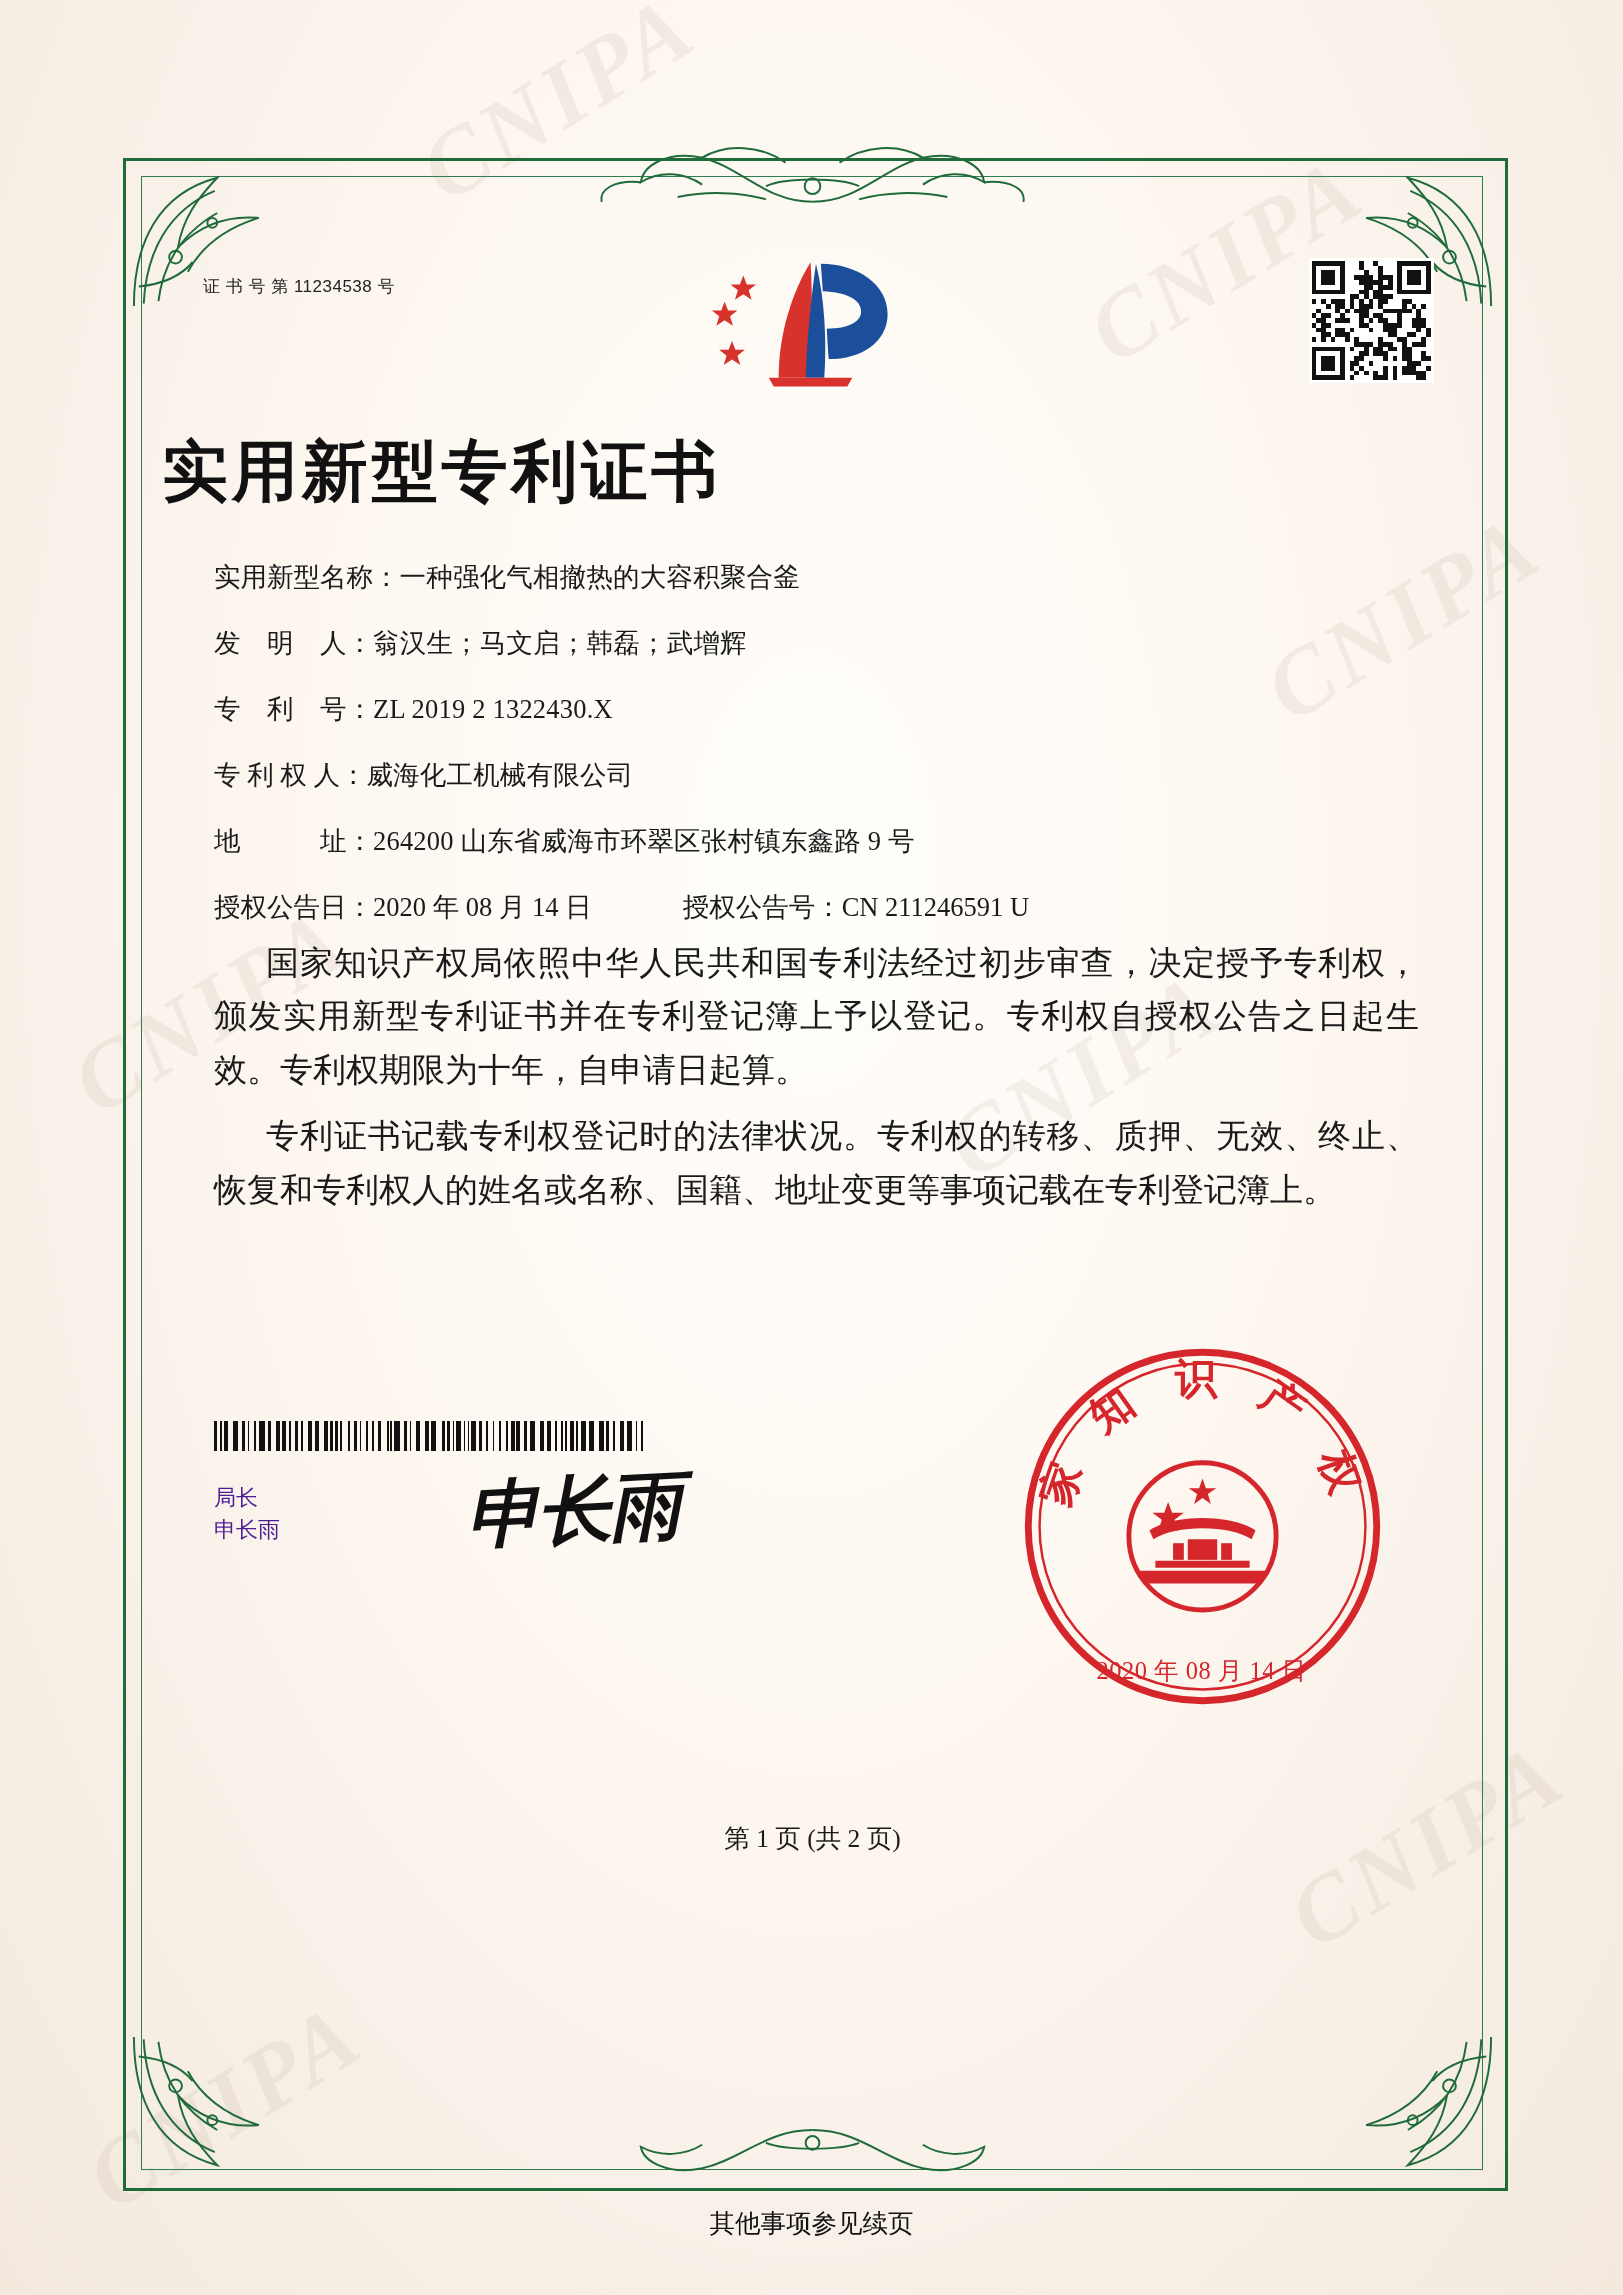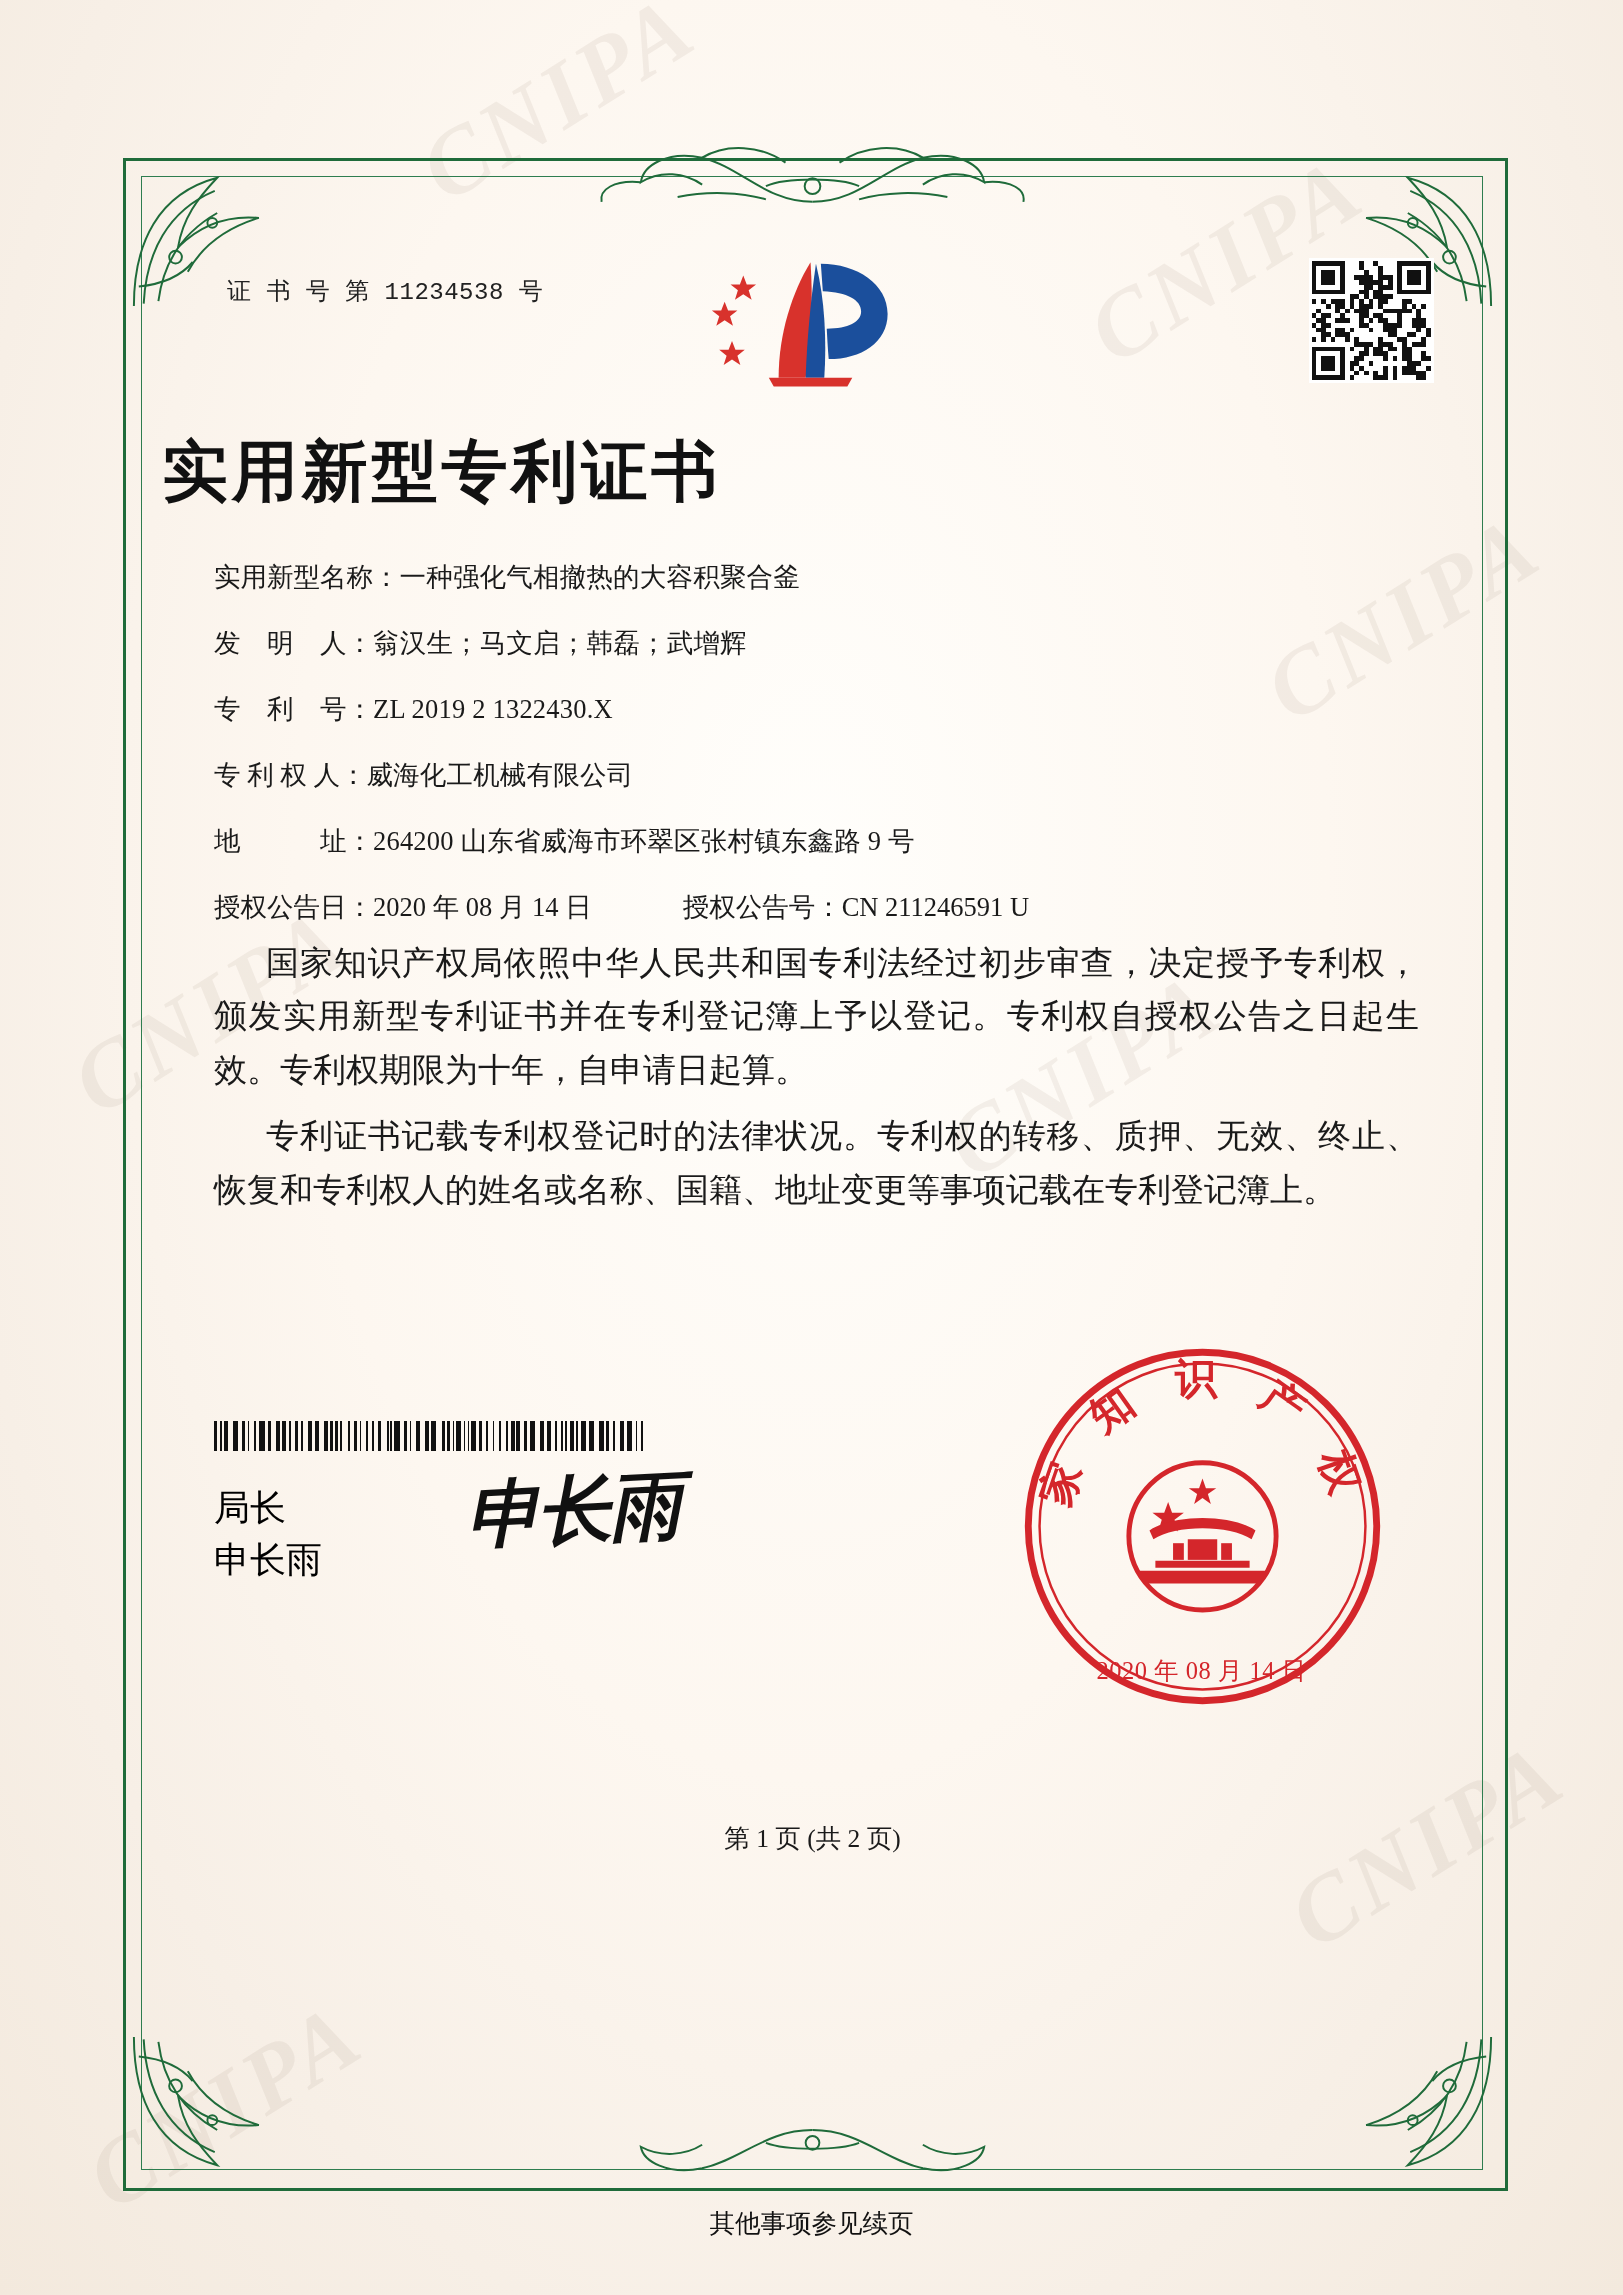--- a/index.html
+++ b/index.html
@@ -86,25 +86,25 @@
 
   
   .content {
     position: absolute;
     left: 162px; top: 206px;
     width: 1301px; height: 1939px;
   }
 
   .cert-number {
     position: absolute;
-    left: 65px; top: 69px;
-    font-size: 24px;
+    left: 41px; top: 69px;
+    font-size: 17px;
     color: #222;
     letter-spacing: 0.5px;
-    font-family: Liberation Mono, monospace;
+    font-family: Liberation Sans, sans-serif;
   }
 
   
   .qr {
     position: absolute;
     right: 29.4px; top: 52px;
     width: 125px; height: 125px;
     background: #fff;
     padding: 2.9px;
     box-sizing: border-box;
@@ -191,23 +191,23 @@
     height: 30px;
     display: flex;
     align-items: stretch;
   }
   .barcode i { display:block; background:#111; height:100%; }
 
   .signature-block {
     position: absolute;
     left: 52px;
     top: 1276px;
-    font-size: 36px;
+    font-size: 22px;
     line-height: 1.45;
-    color: #000000;
+    color: #4c1d95;
     font-family: Liberation Serif, serif;
   }
   .handwriting {
     position: absolute;
     left: 304px;
     top: 1256px;
     font-size: 74px;
     font-family: "DejaVu Serif", serif;
     font-style: italic;
     font-weight: bold;

